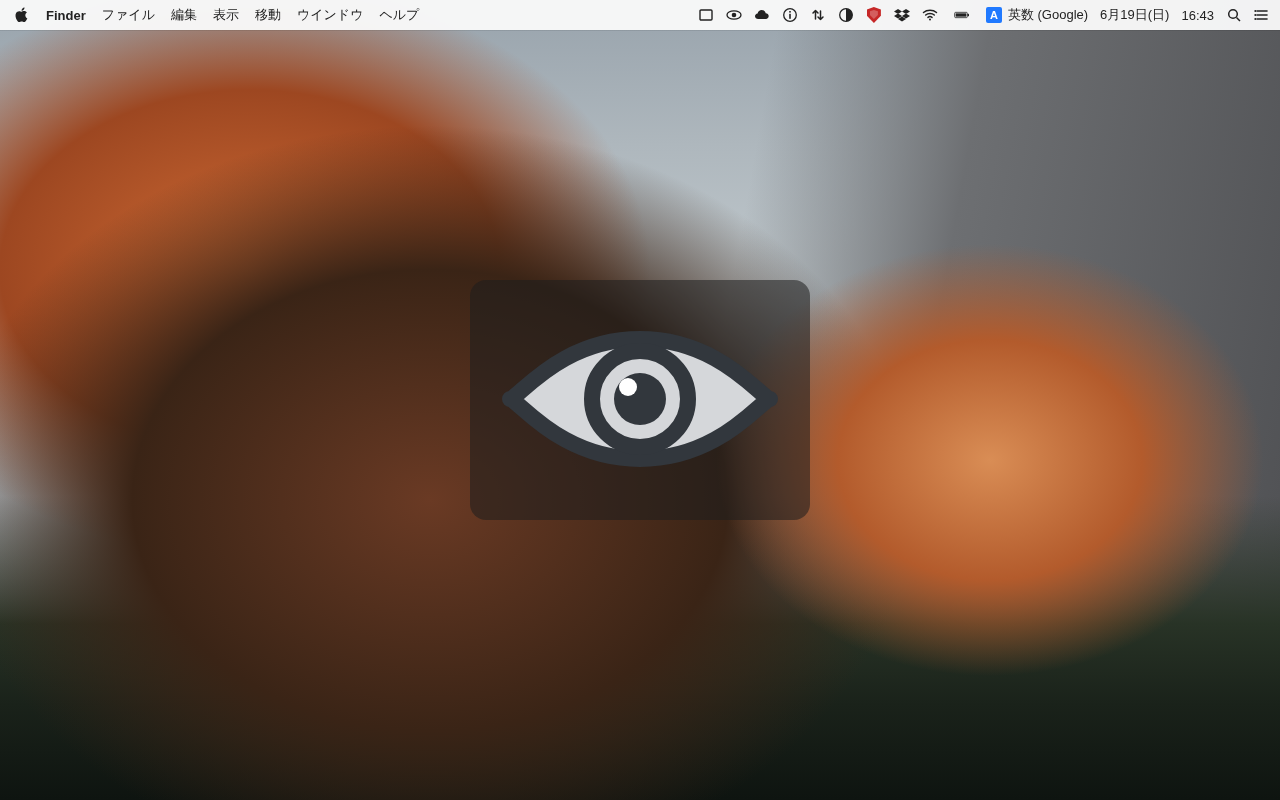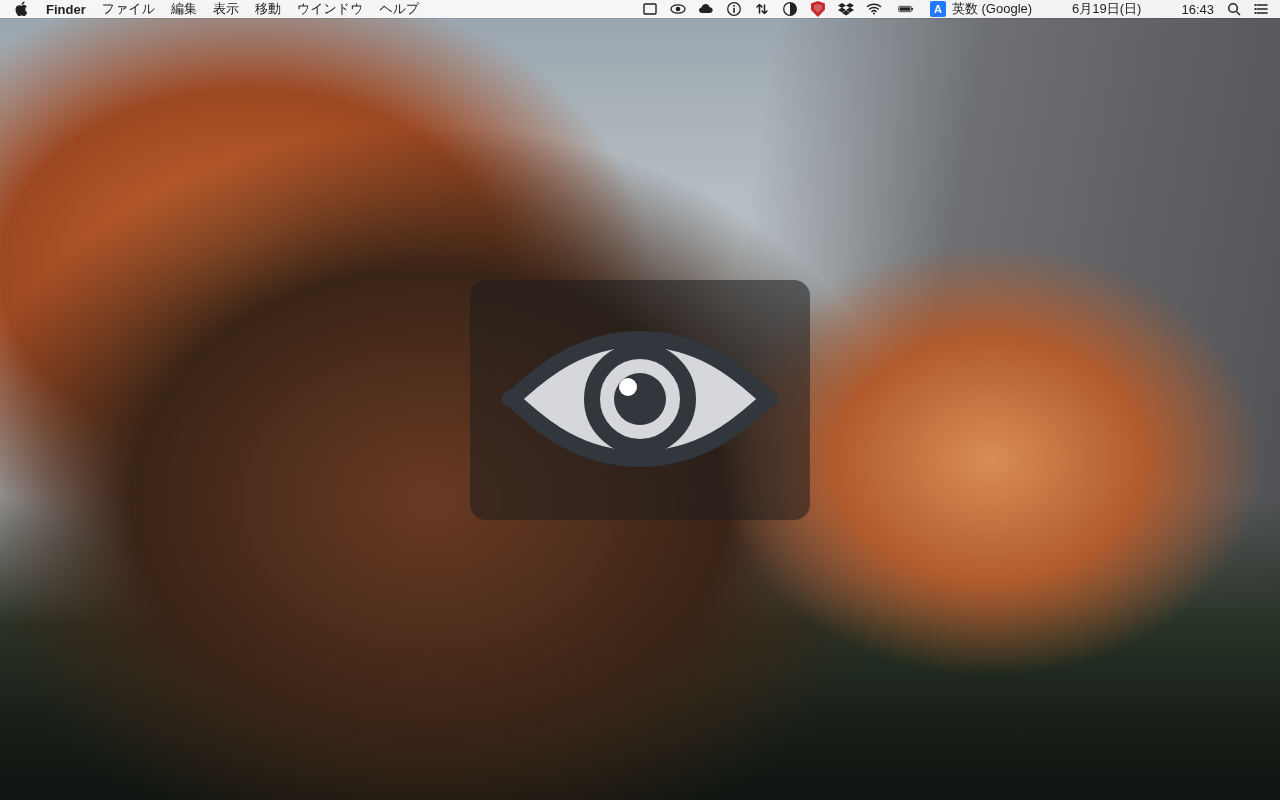--- a/index.html
+++ b/index.html
@@ -24,41 +24,41 @@
       linear-gradient(to bottom, #98a3ac 0%, #aeb7bd 18%, #c2cace 38%, #b4bcc2 60%, #9ca6ad 100%);
   }
   
   .desktop::after{
     content:""; position:absolute; inset:0; border-radius:10px;
     box-shadow: inset 0 0 0 2px rgba(0,0,0,0);
   }
 
   
   .menubar {
-    position:absolute; top:0; left:0; right:0; height:18px;
+    position:absolute; top:0; left:0; right:0; height:30px;
     background: rgba(249,249,249,0.96);
     display:flex; align-items:center;
     padding:0 10px 0 14px;
     font-size:13px; color:#222;
     box-shadow: 0 1px 0 rgba(0,0,0,.08);
     user-select:none;
   }
   .menubar .left  { display:flex; align-items:center; gap:16px; }
   .menubar .right { display:flex; align-items:center; gap:12px; margin-left:auto; }
   .menubar .app-name { font-weight:700; }
   .menubar .menu-item { cursor:default; }
   .status-icon { display:inline-flex; align-items:center; justify-content:center; width:16px; height:16px; }
   .status-icon svg { width:16px; height:16px; }
   .ime-badge {
     background:#2079ff; color:#fff; font-weight:700; font-size:11px;
     width:16px; height:16px; border-radius:2px; display:inline-flex;
     align-items:center; justify-content:center; margin-right:2px;
   }
   .ime-wrap{ display:inline-flex; align-items:center; gap:4px; }
-  .clock, .date { font-variant-numeric: tabular-nums; margin-left: 28px; }
+  .clock, .date { font-variant-numeric: tabular-nums; }
   .shield-icon{
     width:14px;height:16px;background:#c62828;display:inline-block;
     clip-path: polygon(50% 0,100% 15%,100% 55%,50% 100%,0 55%,0 15%);
     position:relative;
   }
   .shield-icon::after{content:"";position:absolute;inset:3px 3px 4px 3px;
     background:#fff;opacity:.25;clip-path:inherit;}
 
   
   .overlay {

